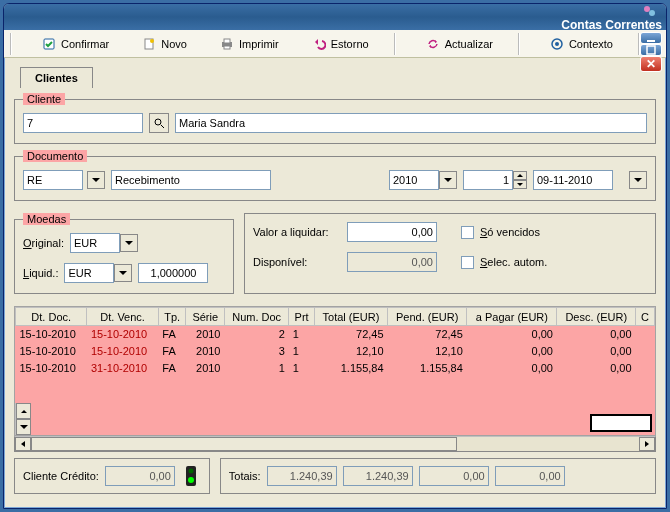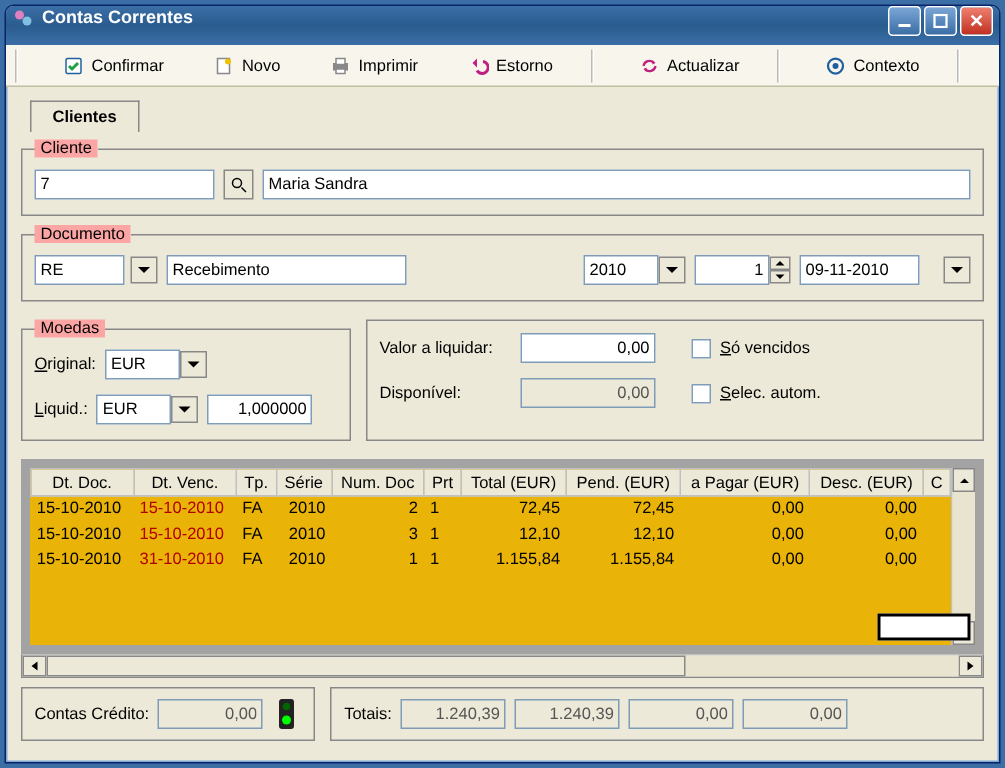--- a/index.html
+++ b/index.html
@@ -1,18 +1,18 @@
 <!DOCTYPE html>
 <html><head>
 <meta charset="utf-8">
 <style>
   * { box-sizing: border-box; margin: 0; padding: 0; font-family: Tahoma, sans-serif; font-size: 11px; }
   body { background: #3b6ea5; width: 670px; height: 512px; overflow: hidden; }
   .window { position: absolute; left: 3px; top: 3px; width: 664px; height: 506px; background: #ece9d8; border: 1px solid #0a246a; border-radius: 6px 6px 0 0; box-shadow: 0 0 0 1px #7ba6d6 inset; }
-  .titlebar { height: 26px; background: linear-gradient(180deg,#3a6ea5 0%,#2a5c8f 50%,#3a6ea5 100%); border-radius: 5px 5px 0 0; display: flex; align-items: flex-start; padding: 0 4px; color: white; }
+  .titlebar { height: 26px; background: linear-gradient(180deg,#3a6ea5 0%,#2a5c8f 50%,#3a6ea5 100%); border-radius: 5px 5px 0 0; display: flex; align-items: flex-end; padding: 0 4px; color: white; flex-direction: column; }
   .titlebar .ticon { width: 16px; height: 16px; margin-right: 4px; display:flex;align-items:center;justify-content:center;}
   .titlebar .title { flex: 1; font-weight: bold; font-size: 12px; }
   .winbtn { width: 22px; height: 20px; margin-left: 2px; border: 1px solid #fff; border-radius: 3px; display: flex; align-items: center; justify-content: center; font-weight: bold; font-size: 12px; color: #fff; }
   .winbtn.min,.winbtn.max{background:linear-gradient(180deg,#7ba6d6,#3a6ea5);}
   .winbtn.close{background:linear-gradient(180deg,#f08070,#c13020);}
   .toolbar { height: 28px; background: #f7f5ec; border-bottom: 1px solid #c0c0a0; display: flex; align-items: center; padding: 0 6px; gap: 18px; }
   .tb-sep{width:4px;height:22px;margin-right:4px;border-left:1px solid #bbb;border-right:1px solid #fff;}
   .tb-btn { display: flex; align-items: center; padding: 2px 6px; gap: 4px; border: 1px solid transparent; cursor: pointer; }
   .tb-btn .icn { width: 16px; height: 16px; display:flex;align-items:center;justify-content:center;}
   .content { position: relative; padding: 4px 10px 8px 10px; }
@@ -27,21 +27,21 @@
   .lbl{color:#000;}
   .und{text-decoration:underline;}
   .search-btn{width:20px;height:20px;border:1px solid #888;background:#ece9d8;display:flex;align-items:center;justify-content:center;}
   .dd{width:18px;height:18px;border:1px solid #888;background:#ece9d8;display:flex;align-items:center;justify-content:center;}
   .ar{width:0;height:0;border-left:4px solid transparent;border-right:4px solid transparent;border-top:4px solid #000;}
   .spin{display:flex;flex-direction:column;}
   .spin .s{width:14px;height:9px;border:1px solid #888;background:#ece9d8;display:flex;align-items:center;justify-content:center;}
   .spin .au{width:0;height:0;border-left:3px solid transparent;border-right:3px solid transparent;border-bottom:3px solid #000;}
   .spin .ad{width:0;height:0;border-left:3px solid transparent;border-right:3px solid transparent;border-top:3px solid #000;}
   .chk{width:13px;height:13px;border:1px solid #7f9db9;background:#fff;}
-  .table-wrap{border:6px solid #a3a3a3;margin-top:6px;background:#eab308;height:130px;position:relative;display:flex;}
+  .table-wrap{border:1px solid #a3a3a3;margin-top:6px;background:#fca5a5;height:130px;position:relative;display:flex;flex-direction:column;}
   .tscroll{flex:1;overflow:hidden;}
   table{border-collapse:collapse;width:100%;}
   th{background:#ece9d8;border:1px solid #c0c0c0;padding:2px 4px;font-weight:normal;height:18px;white-space:nowrap;}
   td{padding:1px 4px;height:17px;white-space:nowrap;}
   td.r{text-align:right;}
   .red{color:#b00000;}
   .vscroll{width:16px;background:#ece9d8;border-left:1px solid #c0c0c0;display:flex;flex-direction:column;}
   .vscroll .vb{height:16px;border:1px solid #888;background:#ece9d8;display:flex;align-items:center;justify-content:center;}
   .vscroll .track{flex:1;background:#e8e4d0;}
   .hscroll{height:16px;background:#ece9d8;border:1px solid #888;border-top:1px solid #c0c0c0;margin-top:0;display:flex;}
@@ -227,21 +227,21 @@
             </div>
         </div>
         <div class="row">
           <span class="lbl"><span class="und">L</span>iquid.:</span>
           <div class="row" style="gap:0">
               <input type="text" style="width: 50px;" value="EUR">
               <div class="dd">
                 <div class="ar"></div>
               </div>
             </div>
-          <input type="text" style="width: 70px; text-align: right;" value="1,000000">
+          <input type="text" style="width: 70px; text-align: center;" value="1,000000">
         </div>
       </fieldset>
 
       <fieldset style="flex:1">
 
         <div class="row" style="margin-bottom:10px">
           <span class="lbl" style="width:88px">Valor a liquidar:</span>
           <input type="text" style="width: 90px; text-align: right;" value="0,00">
           <div style="width:12px"></div>
           <div class="chk"></div>
@@ -342,21 +342,21 @@
         </div>
       <div class="hb">
           <svg width="8" height="8">
             <path d="M2 1l4 3-4 3z" fill="#000"></path>
           </svg>
         </div>
     </div>
 
     <div class="bottom">
       <fieldset style="border:1px solid #888">
-        <span class="lbl">Contas Crédito:</span>
+        <span class="lbl">Cliente Crédito:</span>
         <input type="text" class="ro" disabled="" style="width: 70px;" value="0,00">
         <span class="traffic">
             <svg width="14" height="22">
               <rect x="2" y="1" width="10" height="20" rx="2" fill="#222"></rect>
               <circle cx="7" cy="6" r="2.5" fill="#060"></circle>
               <circle cx="7" cy="15" r="3" fill="#0f0"></circle>
             </svg>
           </span>
       </fieldset>
       <fieldset style="flex:1;border:1px solid #888">

